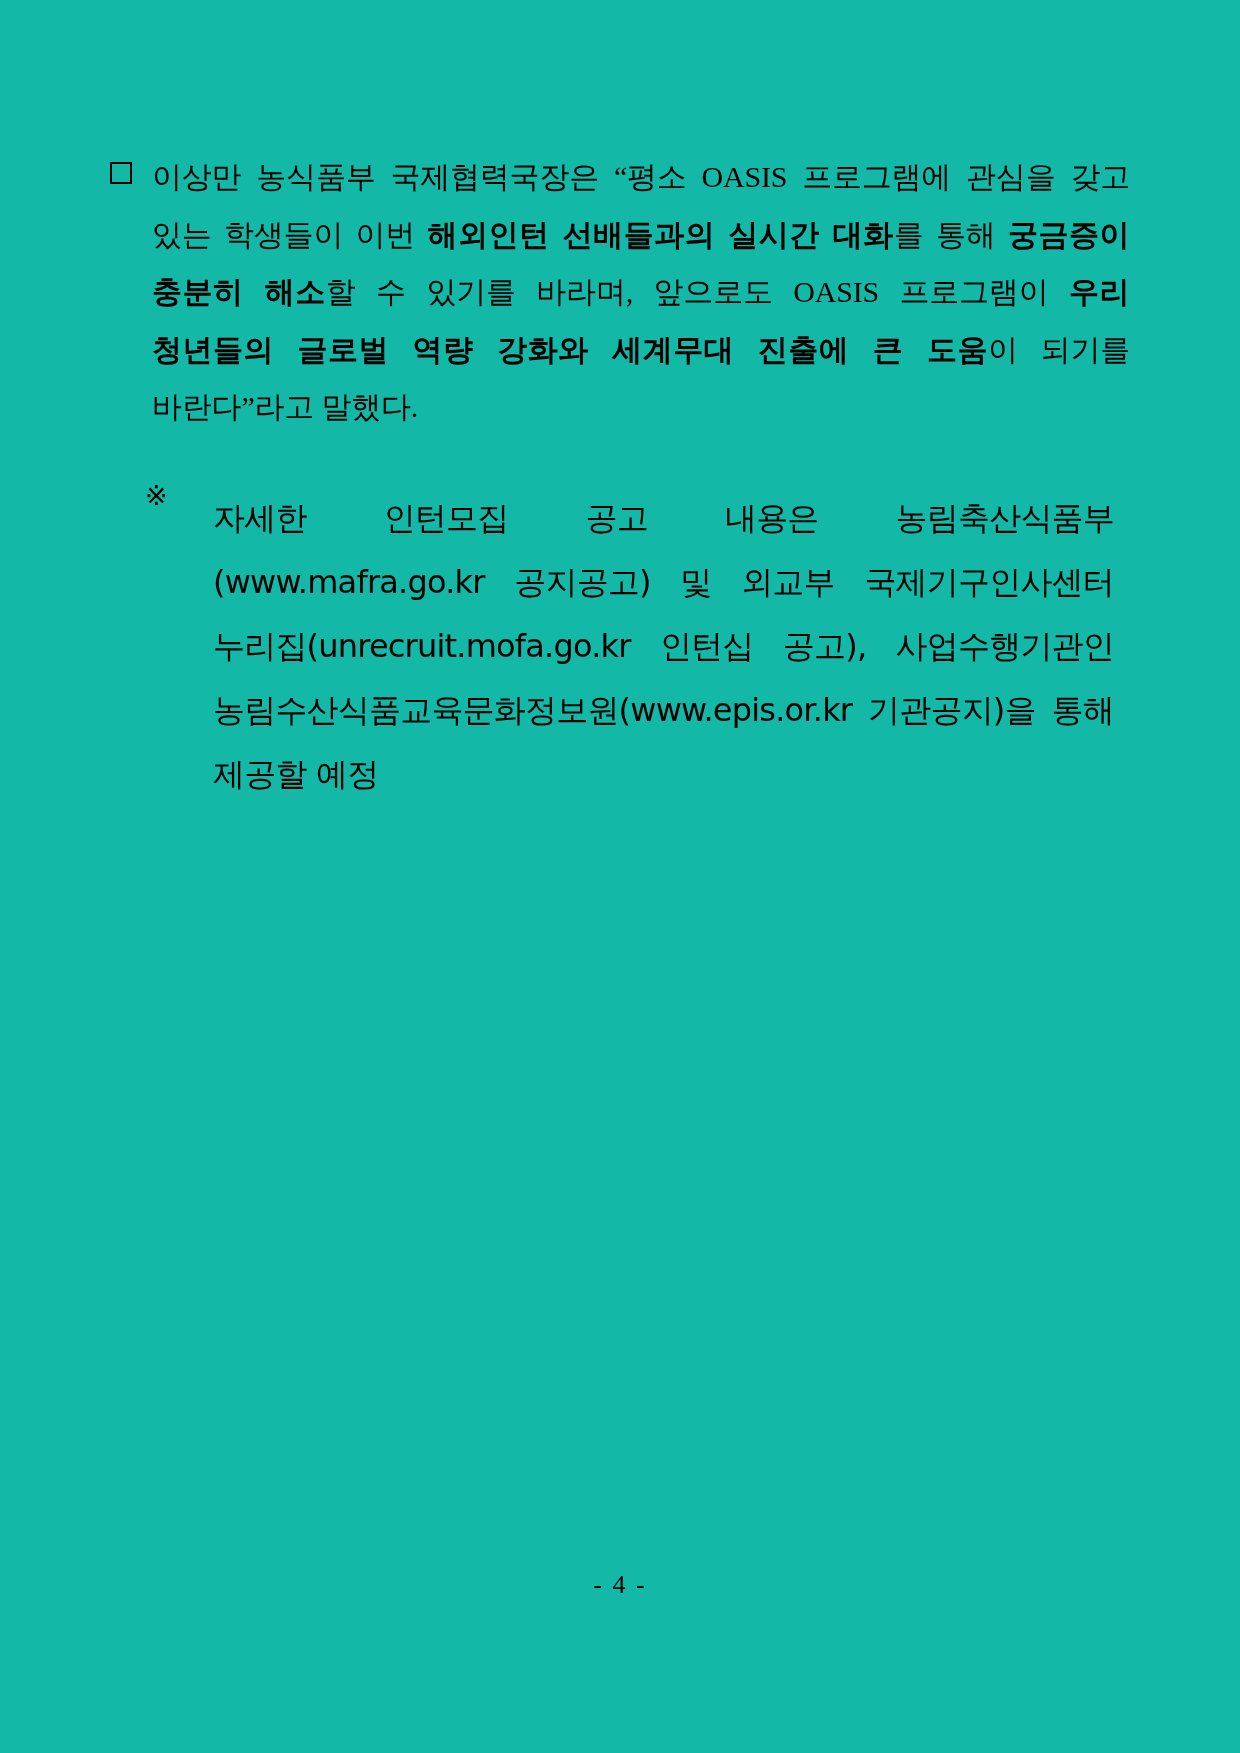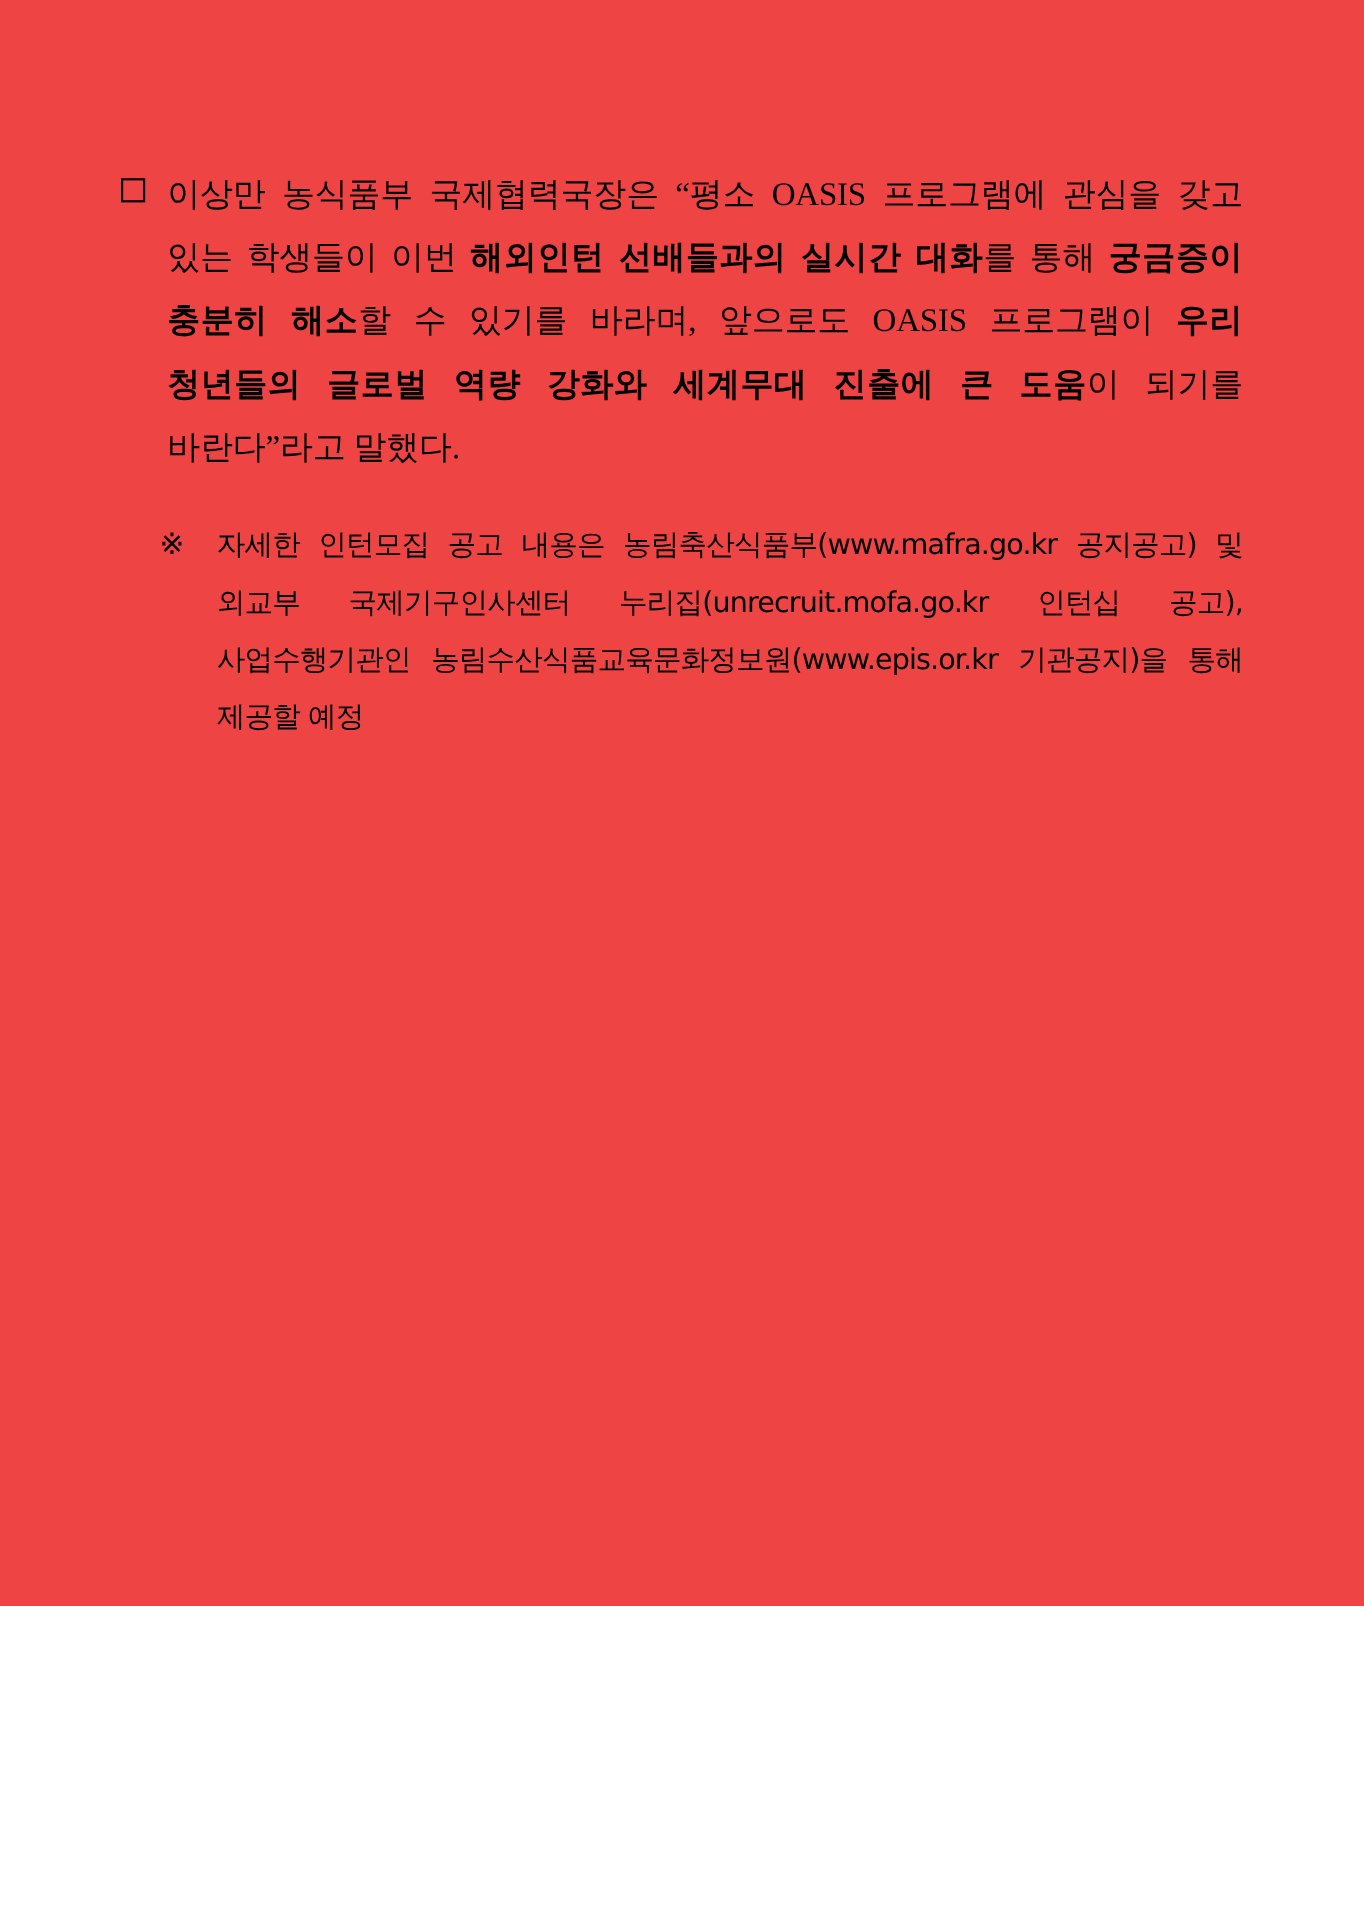--- a/index.html
+++ b/index.html
@@ -3,23 +3,23 @@
 <meta charset="utf-8">
 <style>
   html, body {
     margin: 0;
     padding: 0;
     background: #ffffff;
   }
   .page {
     position: relative;
     width: 1240px;
-    height: 1460px;
+    height: 1753px;
     margin: 0 auto;
-    background: #ef4444;
+    background: #14b8a6;
     font-family: "Liberation Serif", serif;
     color: #000000;
     overflow: hidden;
   }
 
   
   .quote-block {
     position: absolute;
     left: 110px;
     top: 148px;
@@ -60,24 +60,24 @@
     align-items: flex-start;
   }
   .note-mark {
     flex: 0 0 auto;
     width: 52px;
     font-size: 27px;
     line-height: 1.92;
     font-family: "DejaVu Sans", sans-serif;
   }
   .note-text {
-    margin: 0;
+    margin: 16px;
     flex: 1 1 auto;
     font-family: "DejaVu Sans", sans-serif;
-    font-size: 26px;
+    font-size: 32px;
     line-height: 2.0;
     text-align: justify;
     word-break: keep-all;
     letter-spacing: -0.8px;
   }
 
   
   .page-number {
     position: absolute;
     left: 0;

